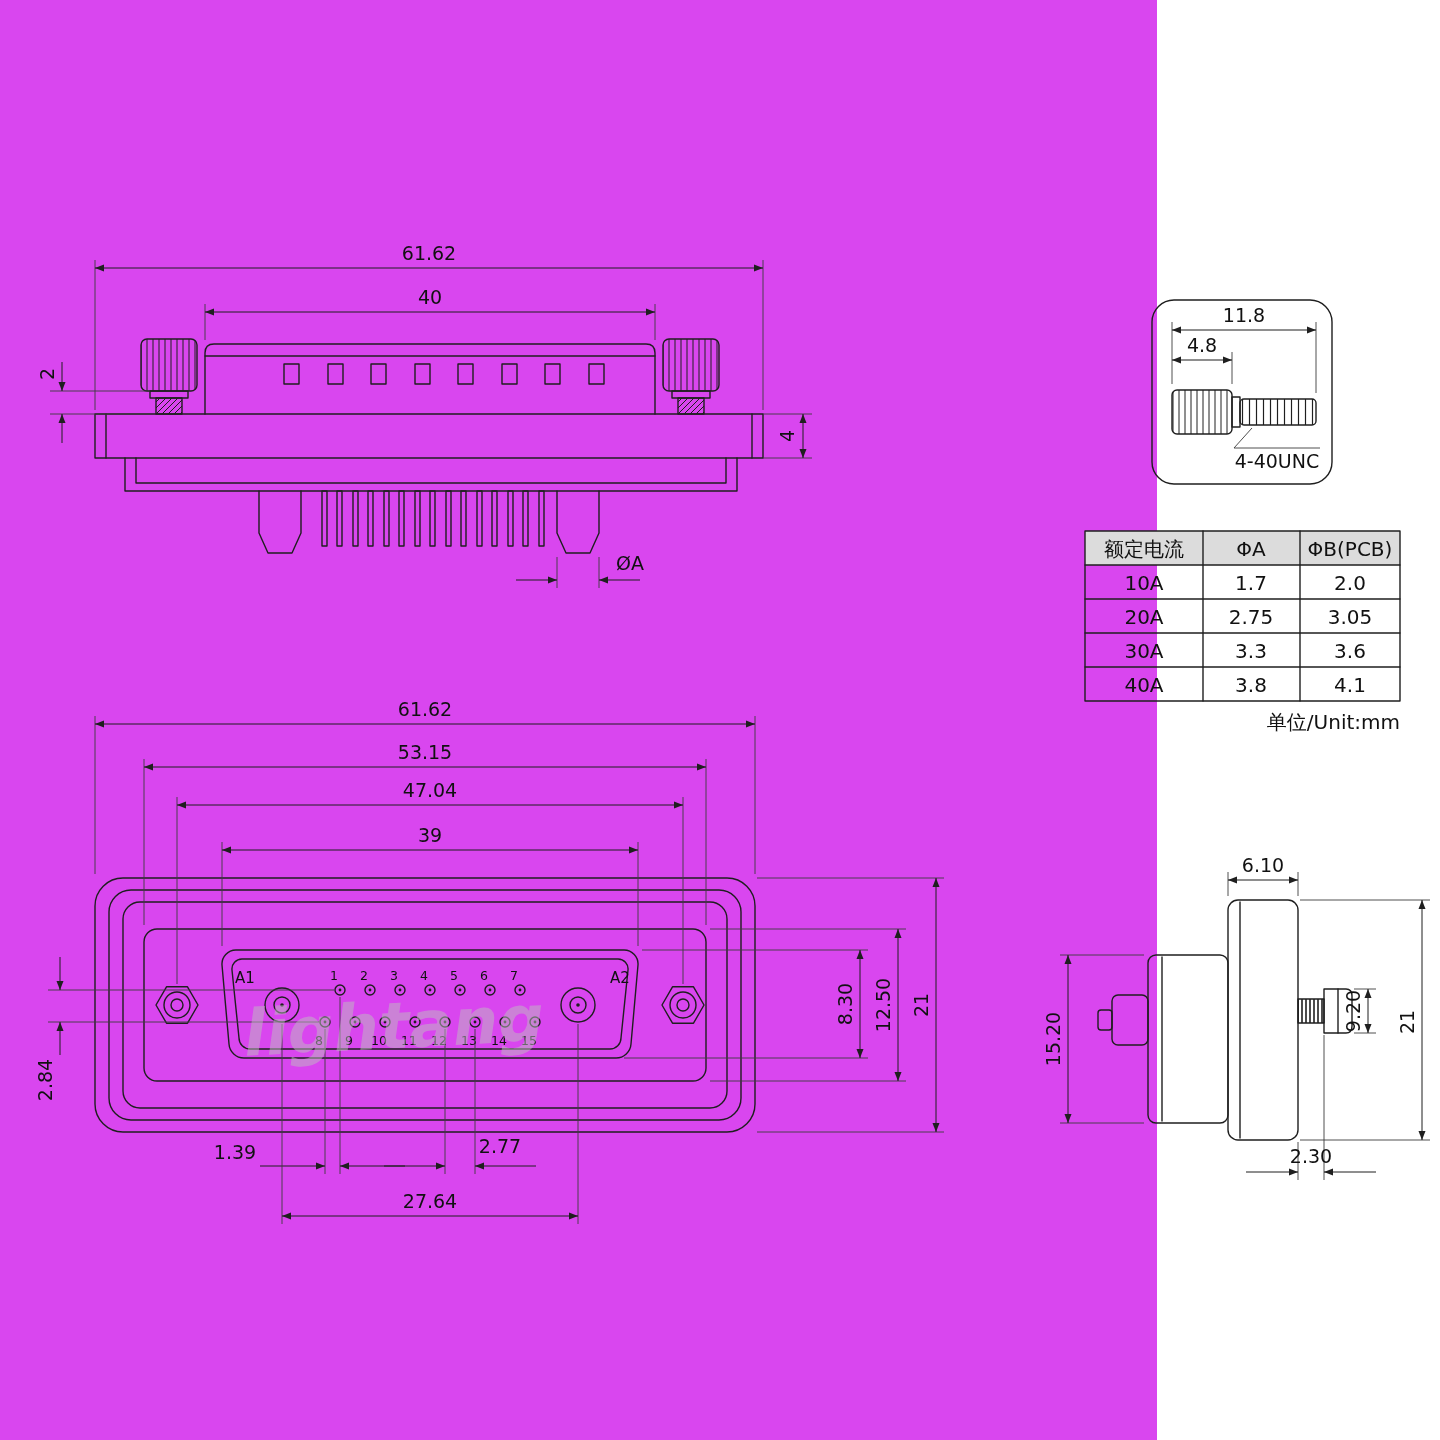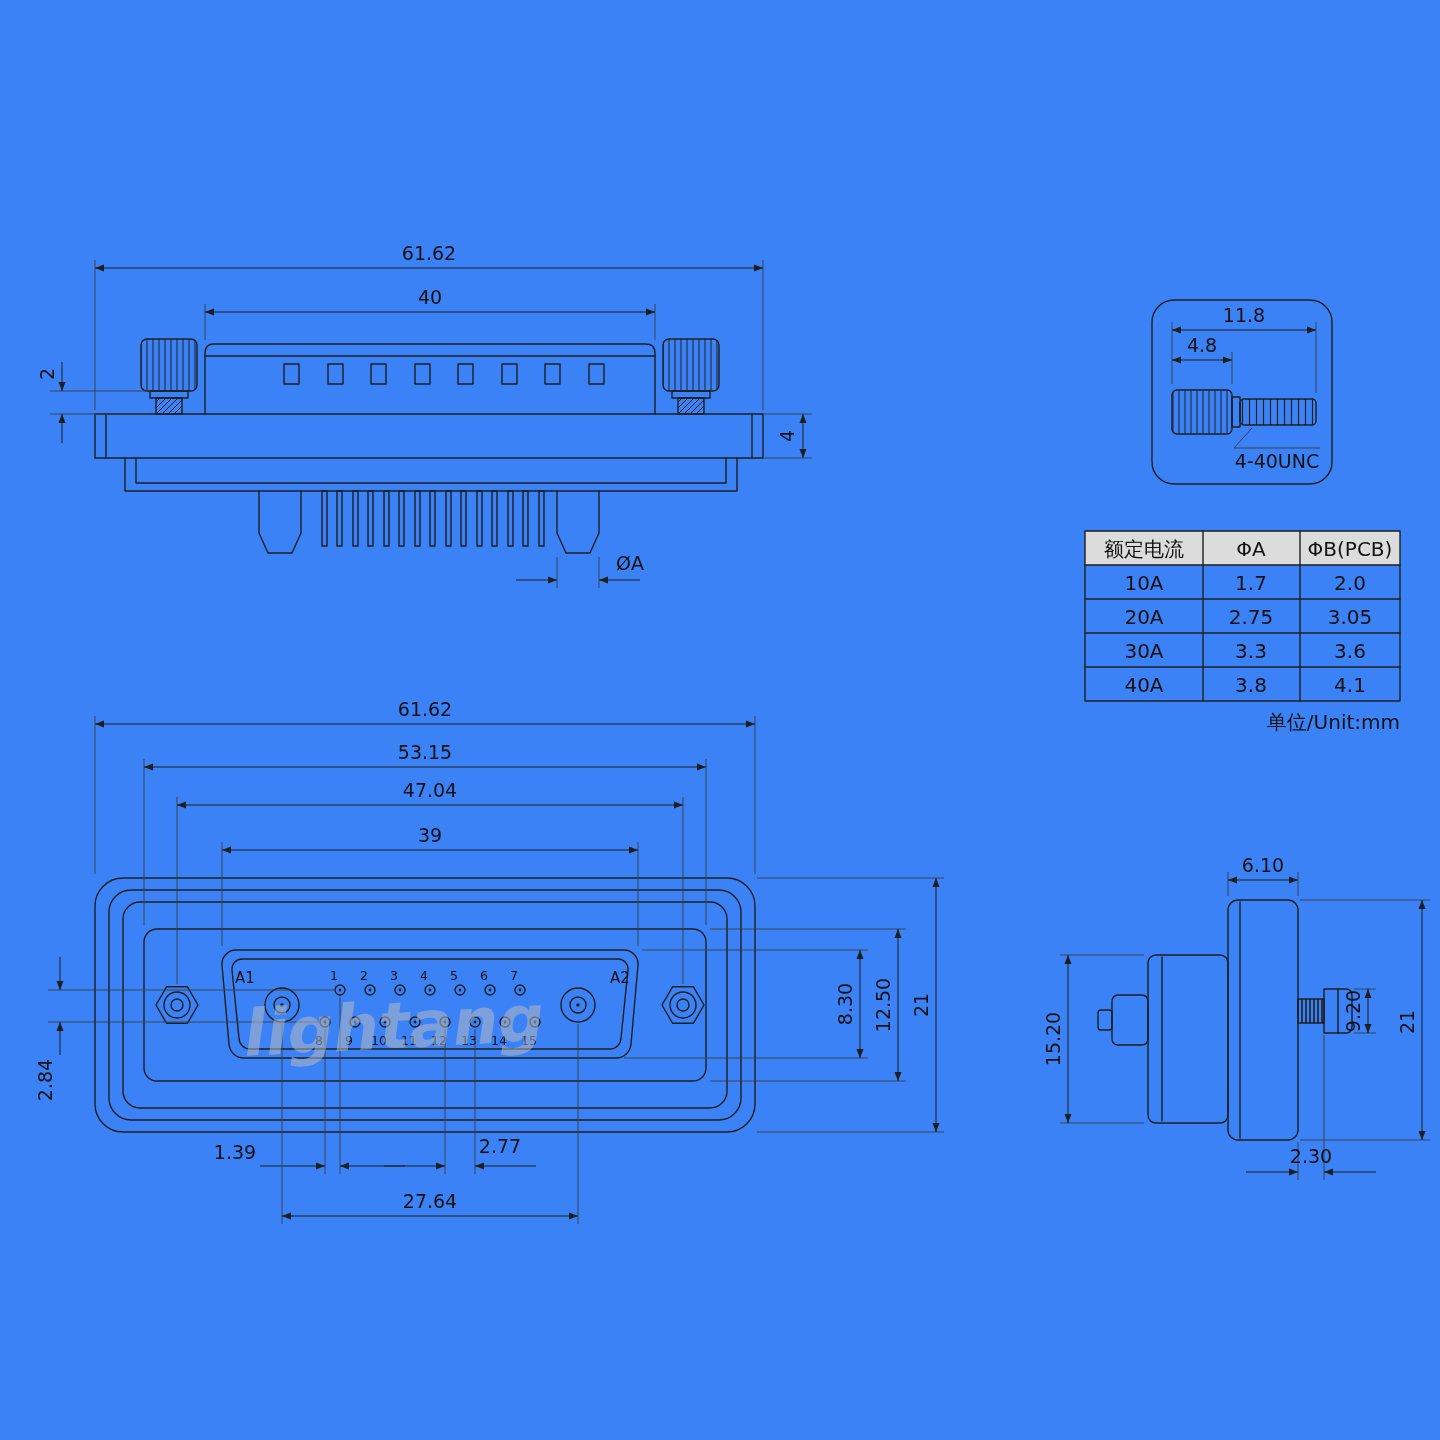--- a/index.html
+++ b/index.html
@@ -1,16 +1,16 @@
 <!DOCTYPE html>
 <html><head>
 <meta charset="utf-8">
 <style>
   html,body{margin:0;padding:0;background:#ffffff;}
-  .canvas{width:1440px;height:1440px;position:relative;background:#3b82f6;}
+  .canvas{width:1157px;height:1440px;position:relative;background:#d946ef;}
   svg{display:block;}
   .ln{stroke:#1f1f1f;stroke-width:1.4;fill:none;stroke-linejoin:round;stroke-linecap:round;}
   .thin{stroke:#3c3c3c;stroke-width:0.9;fill:none;}
   .dimline{stroke:#1f1f1f;stroke-width:1;fill:none;}
   text{font-family:"DejaVu Sans","Liberation Sans",sans-serif;fill:#111;}
   .dim{font-size:19px;}
   .pinlbl{font-size:15px;}
   .pnum{font-size:12.5px;}
   .tbl{font-size:20px;}
   .note{font-size:20px;}

